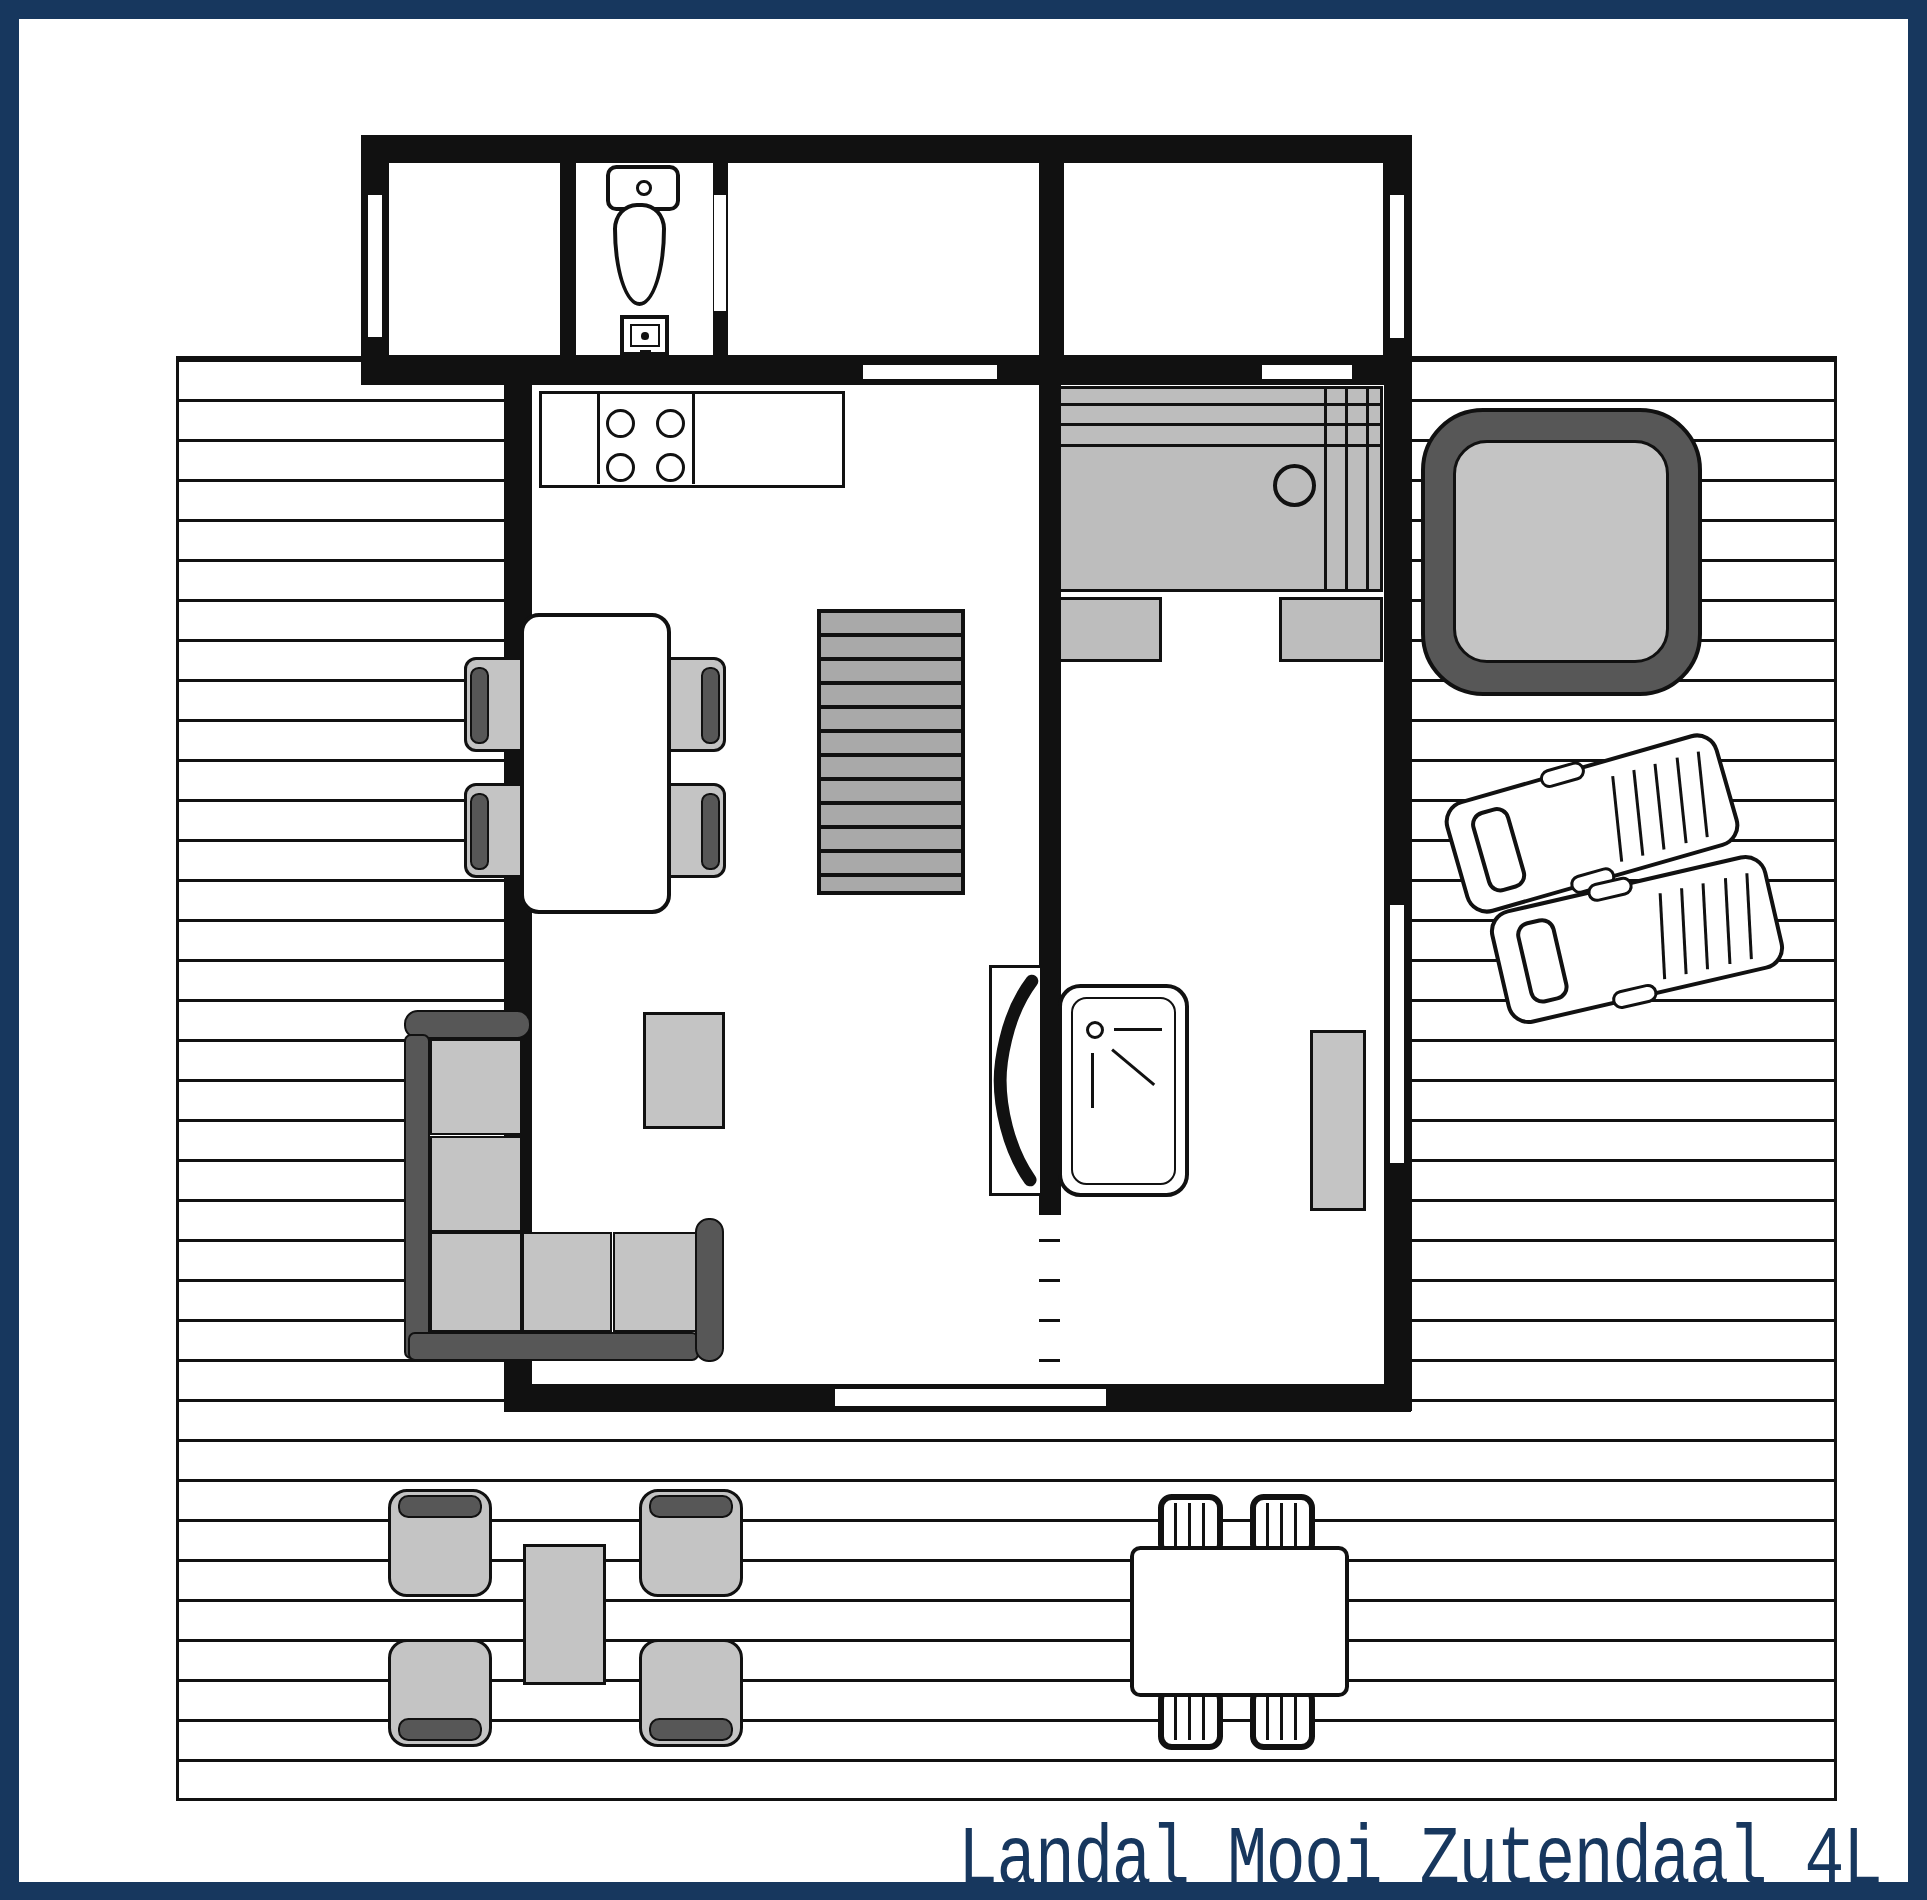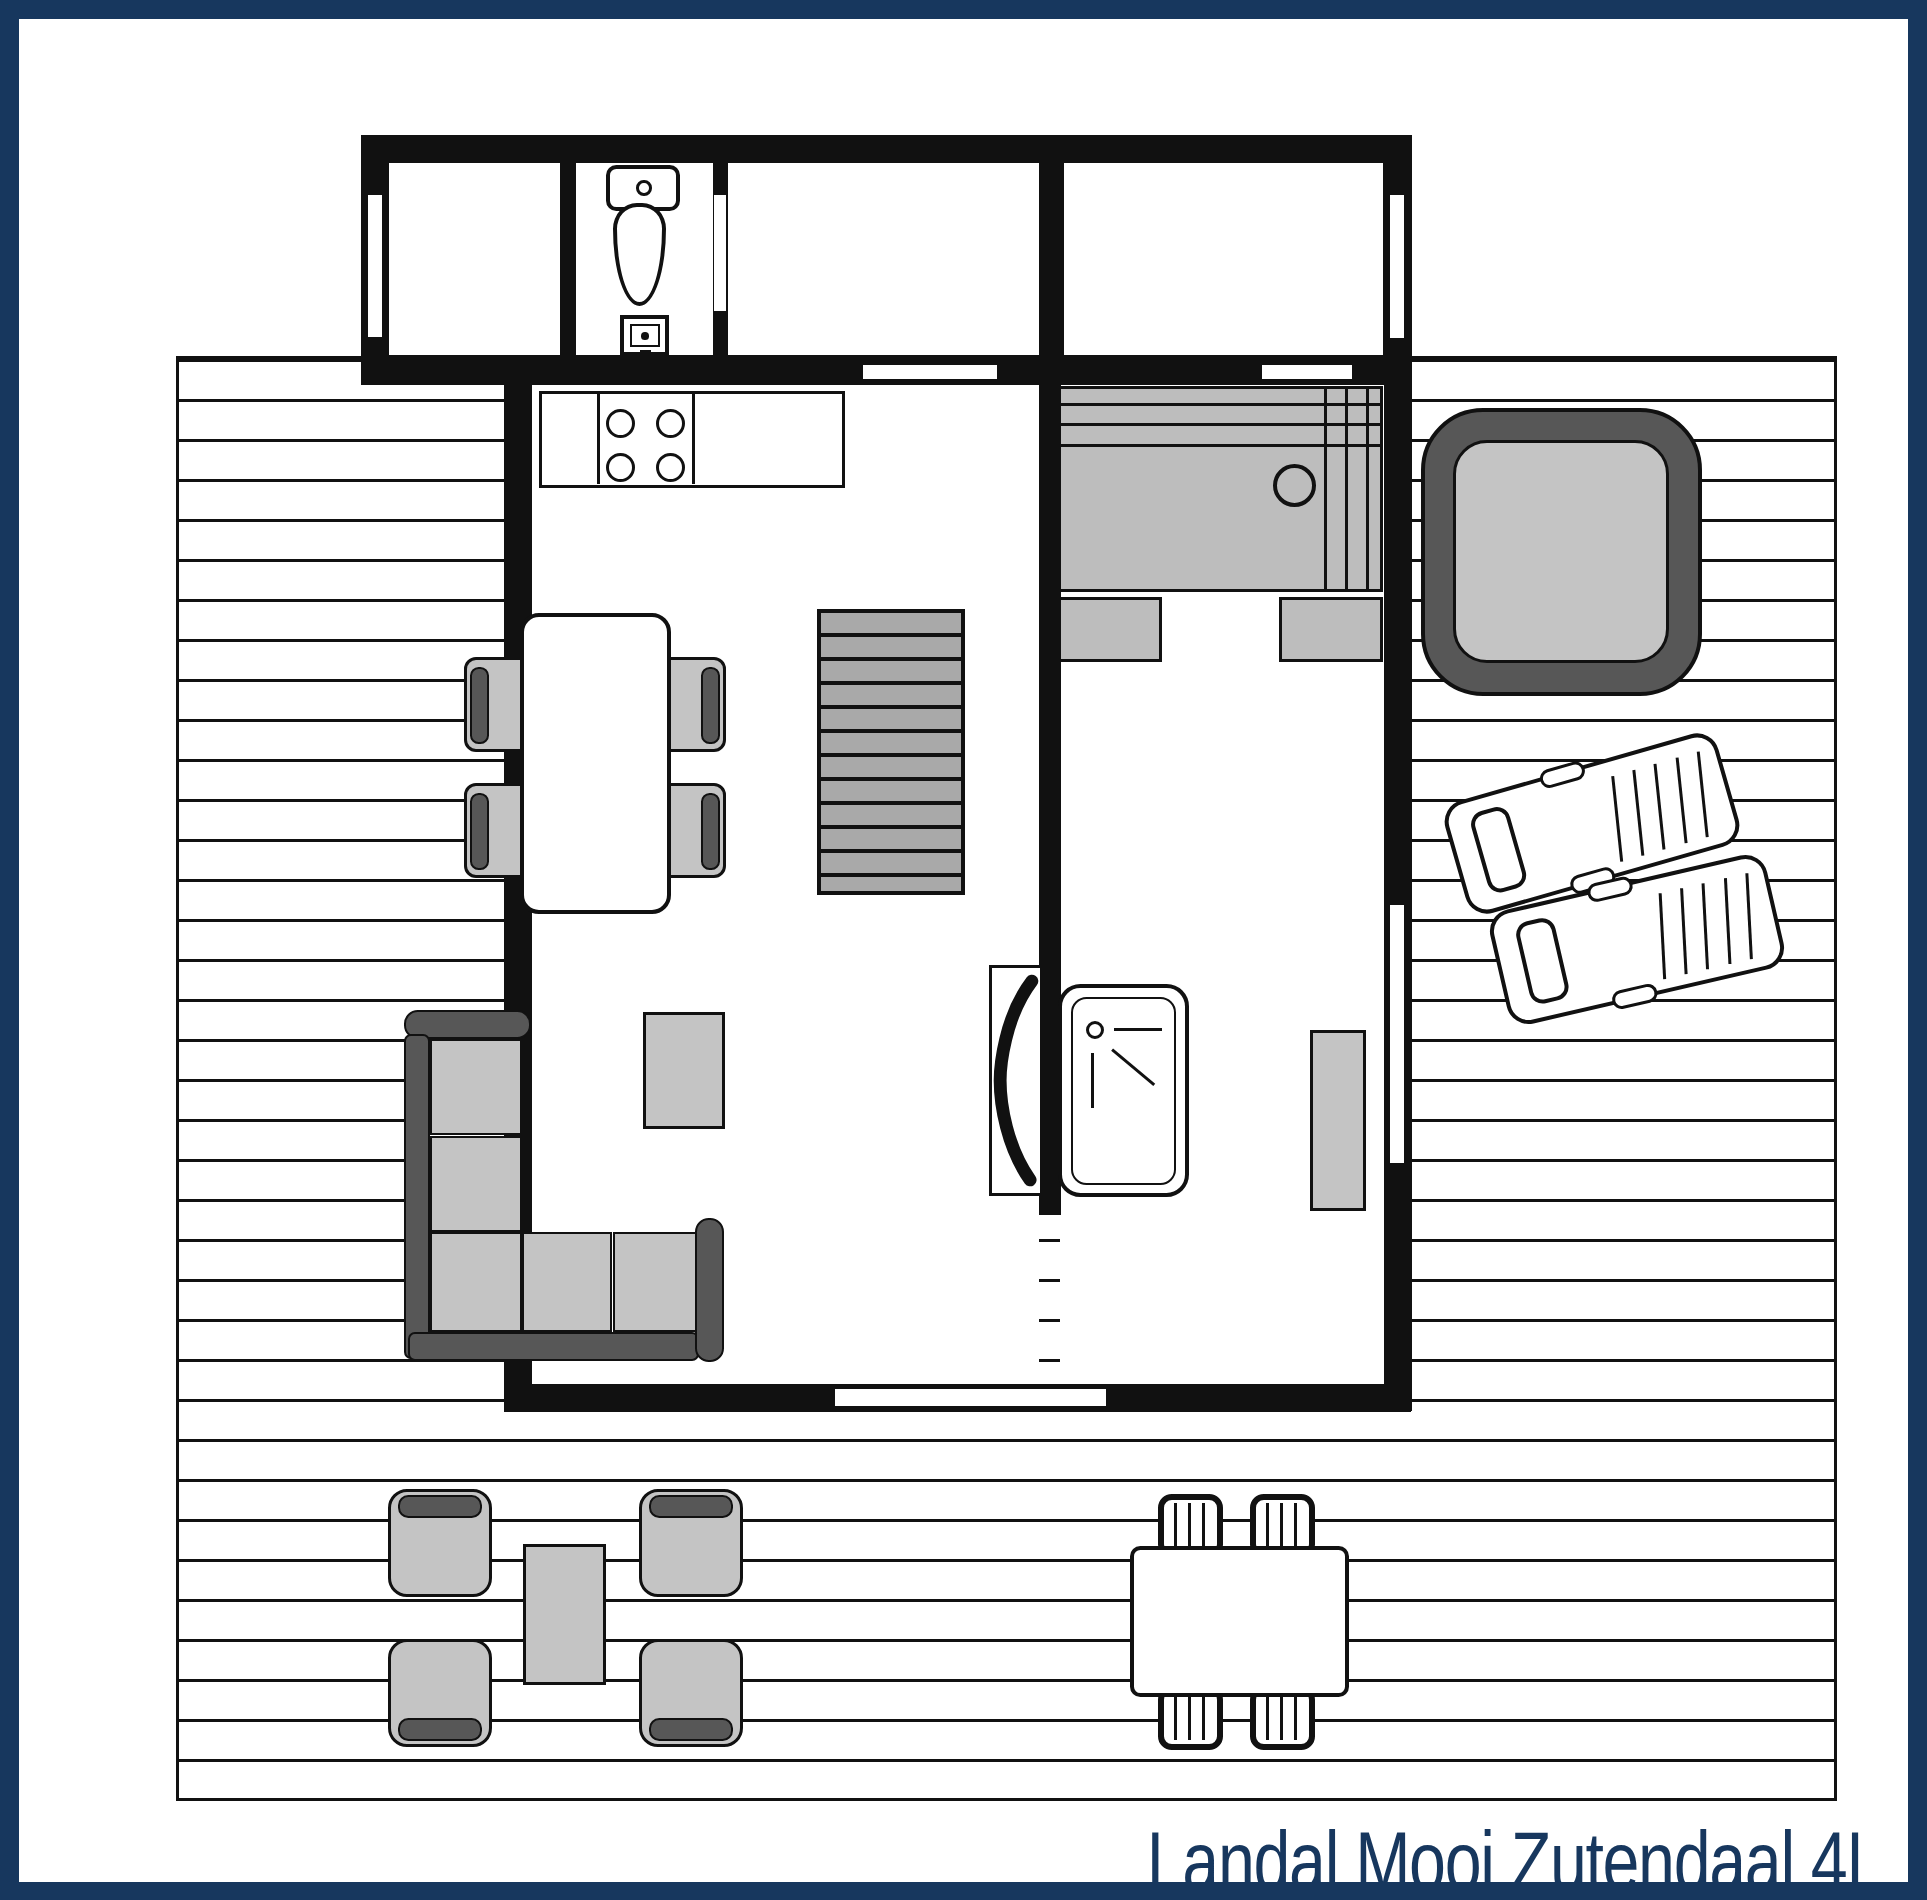--- a/index.html
+++ b/index.html
@@ -1,18 +1,18 @@
 <!DOCTYPE html>
 <html style="font-size:13.8px"><head>
 <meta charset="utf-8">
 <style>
   html,body{margin:0;padding:0;background:#fff;}
   #plan{position:relative;width:1927px;height:1901px;box-sizing:border-box;
         border:19px solid #17375e;background:#fff;overflow:hidden;
-        font-family:Liberation Sans, sans-serif;}
+        font-family:Liberation Mono, monospace;}
   .a{position:absolute;box-sizing:border-box;}
   .k{background:#111;}                      
   .w{background:#fff;}
   .g{background:#c4c4c4;}                   
   .d{background:#575757;}                   
   .sg{background:#bdbdbd;}                  
   .o3{border:2.6px solid #111;}
   .o4{border:3.4px solid #111;}
   .o5{border:4.3px solid #111;}
   .line{background:#111;}

